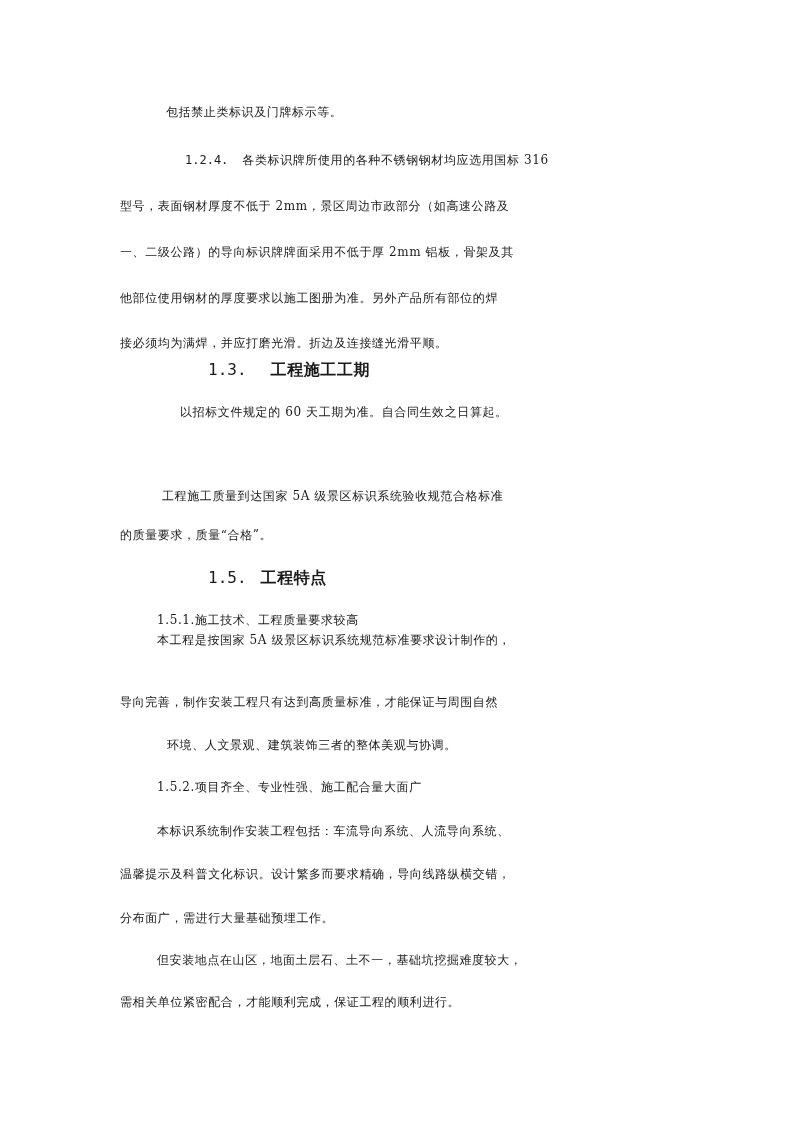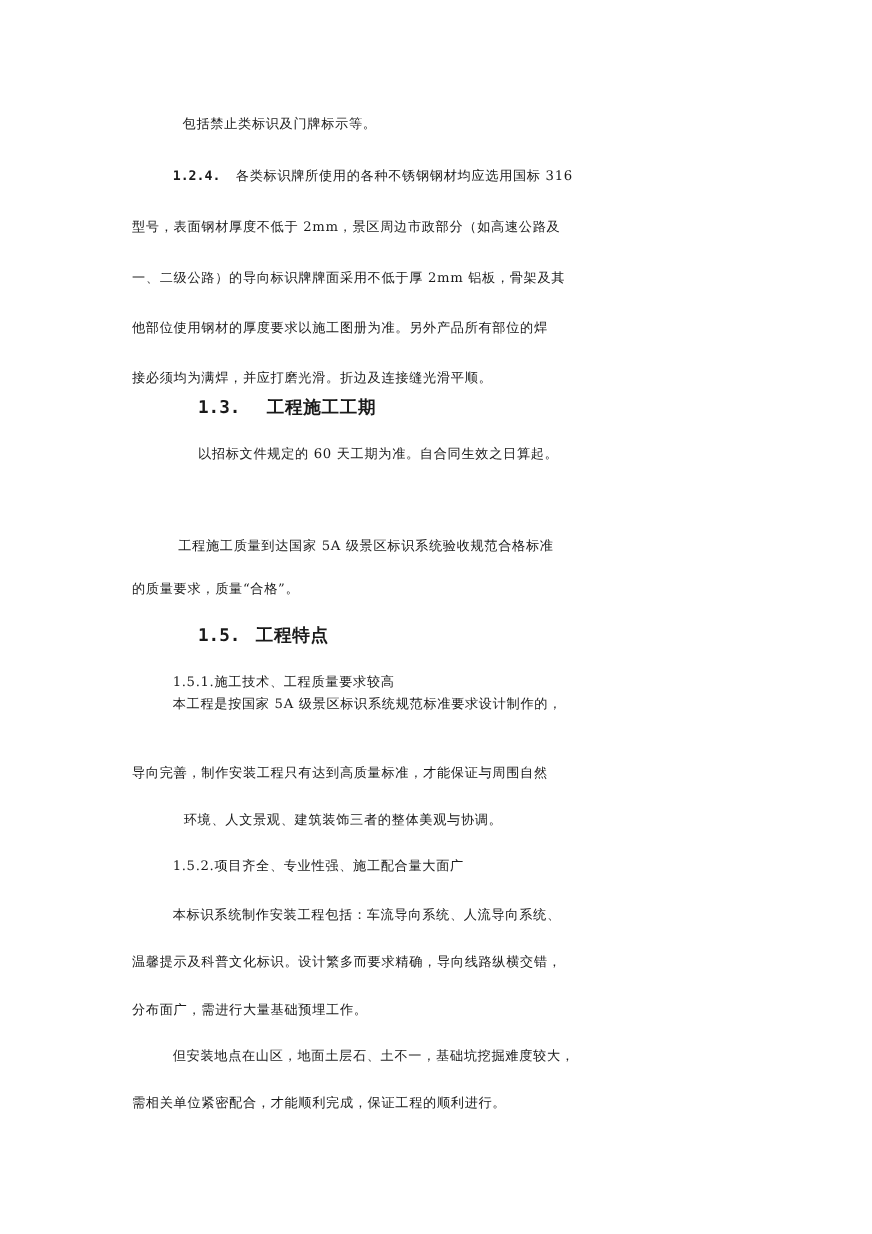--- a/index.html
+++ b/index.html
@@ -29,22 +29,23 @@
       line-height: 24px;
       letter-spacing: 0.6px;
     }
     .heading {
       font-family: "DejaVu Sans", "Liberation Sans", sans-serif;
       font-weight: bold;
       font-size: 16px;
     }
     .num {
       font-family: "DejaVu Sans Mono", "Liberation Mono", monospace;
-      font-weight: bold;
+      font-weight: normal;
       letter-spacing: 0;
+      margin-left: 28px;
     }
     .gap { display: inline-block; }
   </style>
 </head>
 <body>
 
 <div class="page">
 
   <div class="line" style="left:166px; top:100px;">包括禁止类标识及门牌标示等。</div>
 

